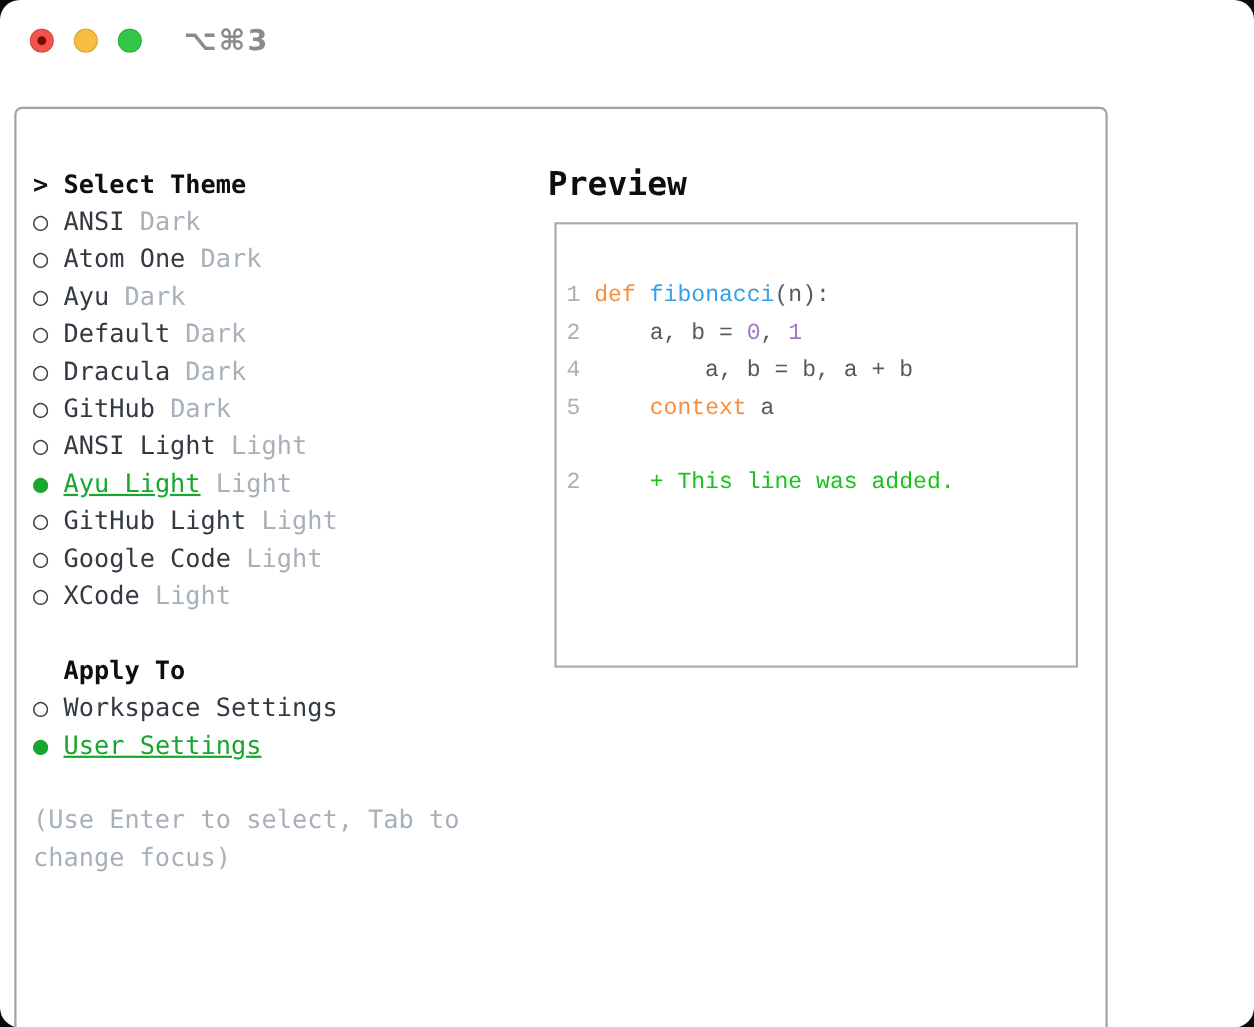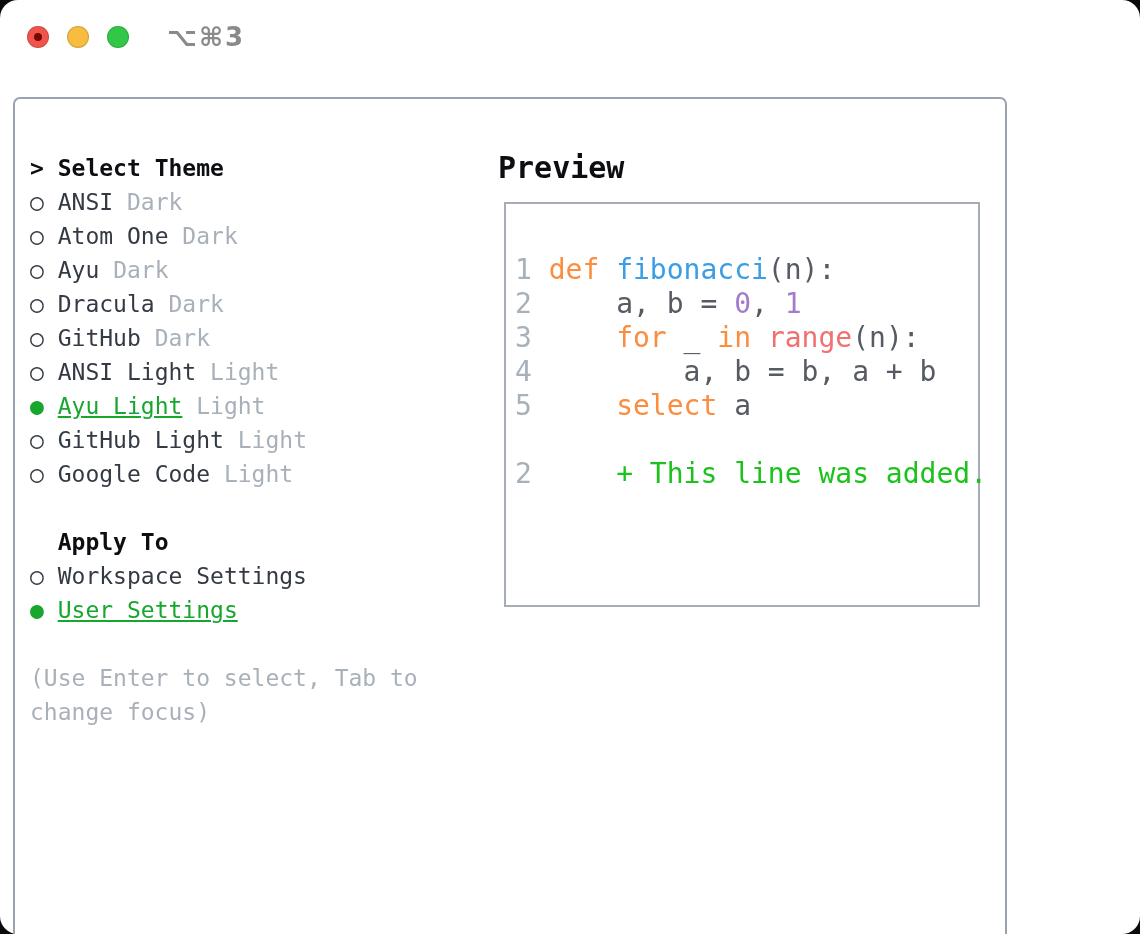--- a/index.html
+++ b/index.html
@@ -34,21 +34,21 @@
   .name { color:var(--text-dark);margin-top:48px; }
   .name.sel { color:var(--accent-green);text-decoration:underline; }
   .variant { color:var(--muted-gray); }
   .hint { white-space:pre-wrap; color:var(--muted-gray); line-height:34px; width:425px; }
 
   
   .preview-header { position:absolute; left:483px; top:52px; font-size:30px;
                     line-height:34px; font-weight:bold; color:var(--header-black); }
   .preview-box { position:absolute; left:489px; top:103px; width:476px; height:405px;
                  border:2px solid var(--box-border); background:#fff; }
-  .codeblock { position:absolute; left:9px; top:49px; font-size:28px; line-height:34px; }
+  .codeblock { position:absolute; left:9px; top:49px; font-size:21px; line-height:34px;font-family:Liberation Mono, monospace; }
   .code-row, .diff-row { height:34px; white-space:pre; }
   .lnum { display:inline-block; width:2ch; color:var(--muted-gray); }
   .tok-fg       { color:var(--code-fg); }
   .tok-keyword  { color:var(--keyword-orange); }
   .tok-function { color:var(--function-blue); }
   .tok-number   { color:var(--number-purple); }
   .tok-special  { color:var(--special-red); }
   .diff-context { color:var(--context-gray); }
   .diff-deleted { color:var(--deleted-red); }
   .diff-added   { color:var(--added-green); }
@@ -68,43 +68,44 @@
     <div class="window-title">⌥⌘3</div>
   </div>
 
   <div class="panel">
     <div class="left-col">
       <div class="row hdr"><span class="prompt">&gt;</span><span> </span><span>Select Theme</span></div>
       <div id="theme-list">
           <div class="row"><span class="marker">○</span><span> </span><span class="name">ANSI</span><span> </span><span class="variant">Dark</span></div>
           <div class="row"><span class="marker">○</span><span> </span><span class="name">Atom One</span><span> </span><span class="variant">Dark</span></div>
           <div class="row"><span class="marker">○</span><span> </span><span class="name">Ayu</span><span> </span><span class="variant">Dark</span></div>
+          <div class="row"><span class="marker">○</span><span> </span><span class="name">Default</span><span> </span><span class="variant">Dark</span></div>
           <div class="row"><span class="marker">○</span><span> </span><span class="name">Dracula</span><span> </span><span class="variant">Dark</span></div>
           <div class="row"><span class="marker">○</span><span> </span><span class="name">GitHub</span><span> </span><span class="variant">Dark</span></div>
           <div class="row"><span class="marker">○</span><span> </span><span class="name">ANSI Light</span><span> </span><span class="variant">Light</span></div>
           <div class="row"><span class="marker sel">●</span><span> </span><span class="name sel">Ayu Light</span><span> </span><span class="variant">Light</span></div>
           <div class="row"><span class="marker">○</span><span> </span><span class="name">GitHub Light</span><span> </span><span class="variant">Light</span></div>
           <div class="row"><span class="marker">○</span><span> </span><span class="name">Google Code</span><span> </span><span class="variant">Light</span></div>
+          <div class="row"><span class="marker">○</span><span> </span><span class="name">XCode</span><span> </span><span class="variant">Light</span></div>
         </div>
       <div class="row"></div>
       <div class="row hdr"><span>  </span><span>Apply To</span></div>
       <div id="apply-list">
           <div class="row"><span class="marker">○</span><span> </span><span class="name">Workspace Settings</span></div>
           <div class="row"><span class="marker sel">●</span><span> </span><span class="name sel">User Settings</span></div>
         </div>
       <div class="row"></div>
       <div class="hint">(Use Enter to select, Tab to change focus)</div>
     </div>
 
     <div class="preview-header">Preview</div>
     <div class="preview-box">
       <div class="codeblock" id="code-block">
           <div class="code-row"><span class="lnum">1</span><span class="tok-keyword">def</span><span class="tok-fg"> </span><span class="tok-function">fibonacci</span><span class="tok-fg">(n):</span></div>
           <div class="code-row"><span class="lnum">2</span><span class="tok-fg">    a, b = </span><span class="tok-number">0</span><span class="tok-fg">, </span><span class="tok-number">1</span></div>
-          <div class="code-row"><span class="lnum">3</span><span class="tok-fg">    </span><span class="tok-keyword">for</span><span class="tok-fg"> _ </span><span class="tok-keyword">in</span><span class="tok-fg"> </span><span class="tok-special">range</span><span class="tok-fg">(n):</span></div>
           <div class="code-row"><span class="lnum">4</span><span class="tok-fg">        a, b = b, a + b</span></div>
-          <div class="code-row"><span class="lnum">5</span><span class="tok-fg">    </span><span class="tok-keyword">select</span><span class="tok-fg"> a</span></div>
+          <div class="code-row"><span class="lnum">5</span><span class="tok-fg">    </span><span class="tok-keyword">context</span><span class="tok-fg"> a</span></div>
           <div class="code-row"></div>
           <div class="diff-row"><span class="lnum">2</span><span class="diff-added">    + This line was added.</span></div>
         </div>
     </div>
   </div>
 </div>
 
 </body></html>

